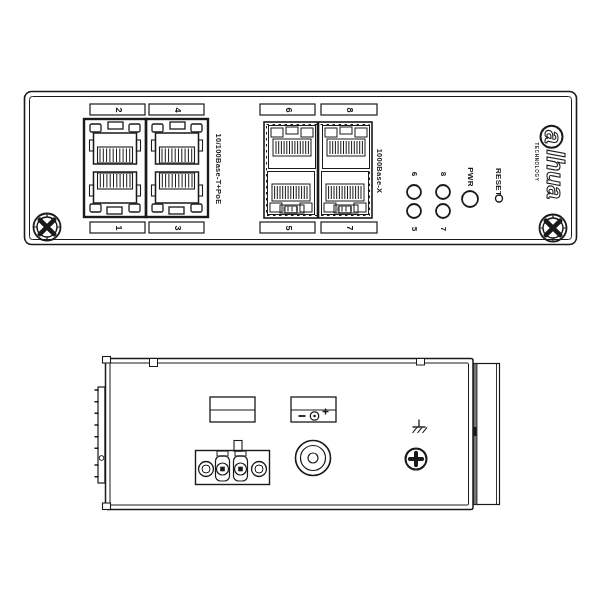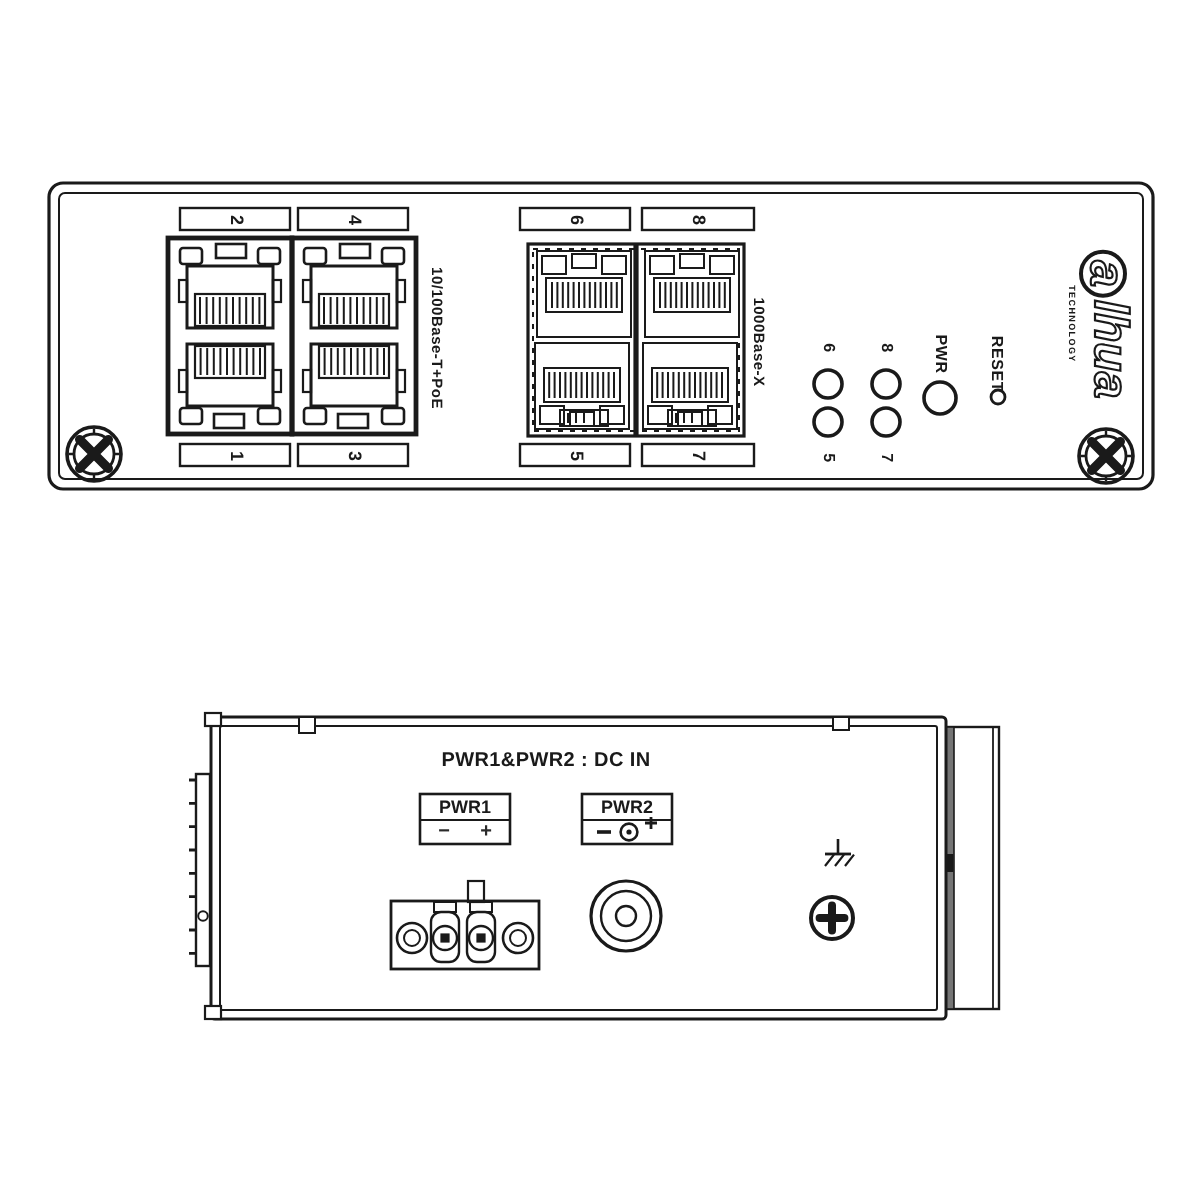--- a/index.html
+++ b/index.html
@@ -209,21 +209,14 @@
 
     <div class="t v fs8" style="left:446px;top:86px">PWR</div>
     <div class="t v fs8" style="left:474px;top:91px">RESET</div>
 
     <div class="t v logo" style="left:526px;top:71px">
       <div class="logo-row"><span class="logo-a">a</span><span>lhua</span></div>
       <div class="tagline">TECHNOLOGY</div>
     </div>
   </div>
 
-  <div class="panel" style="left:98px;top:356px;width:402px;height:156px;">
-    <div class="t h fs10" style="left:175px;top:25px">PWR1&amp;PWR2 : DC IN</div>
-    <div class="t h fs9" style="left:134.5px;top:47.5px">PWR1</div>
-    <div class="t h fs9" style="left:215.5px;top:47.5px">PWR2</div>
-    <span class="sym" style="left:124px;top:60px;font-size:10px">−</span>
-    <span class="sym" style="left:145px;top:60px;font-size:10px">+</span>
-  </div>
 
 </div>
 
 </body></html>

